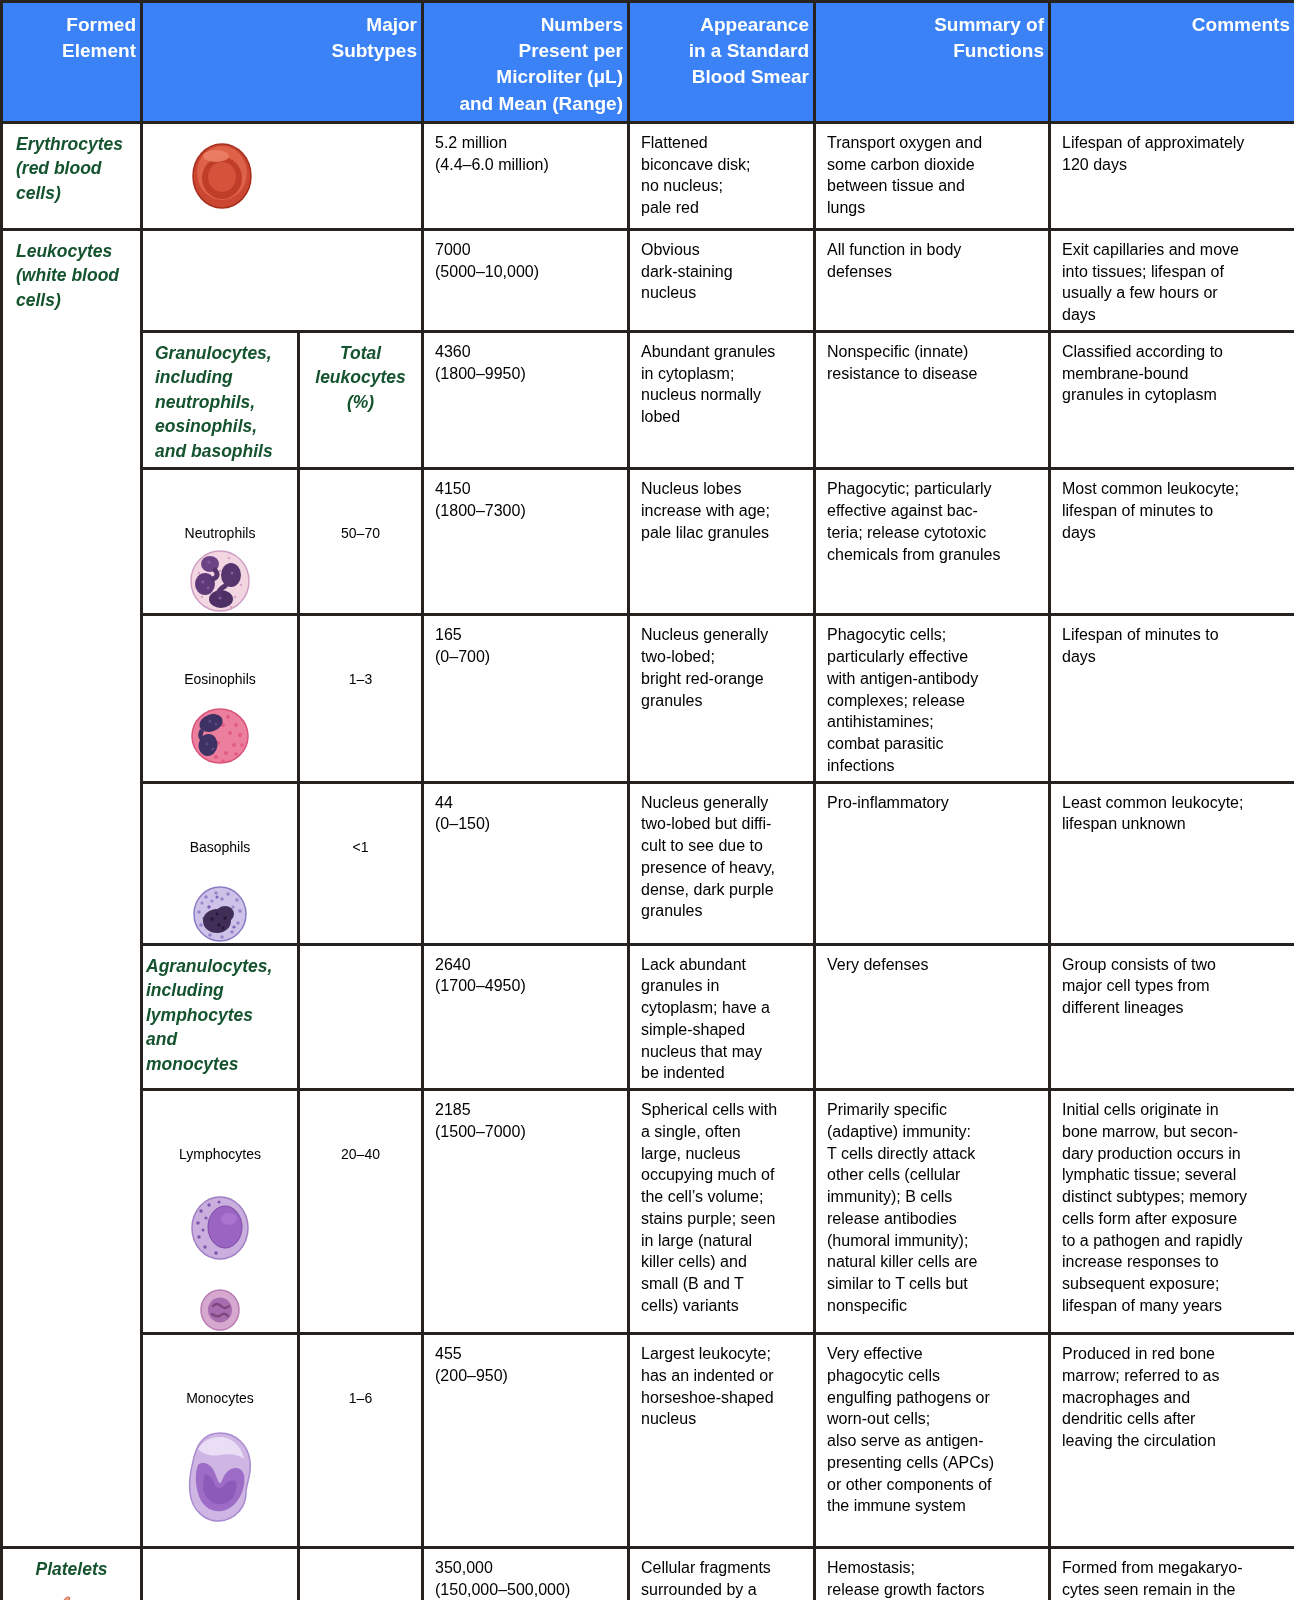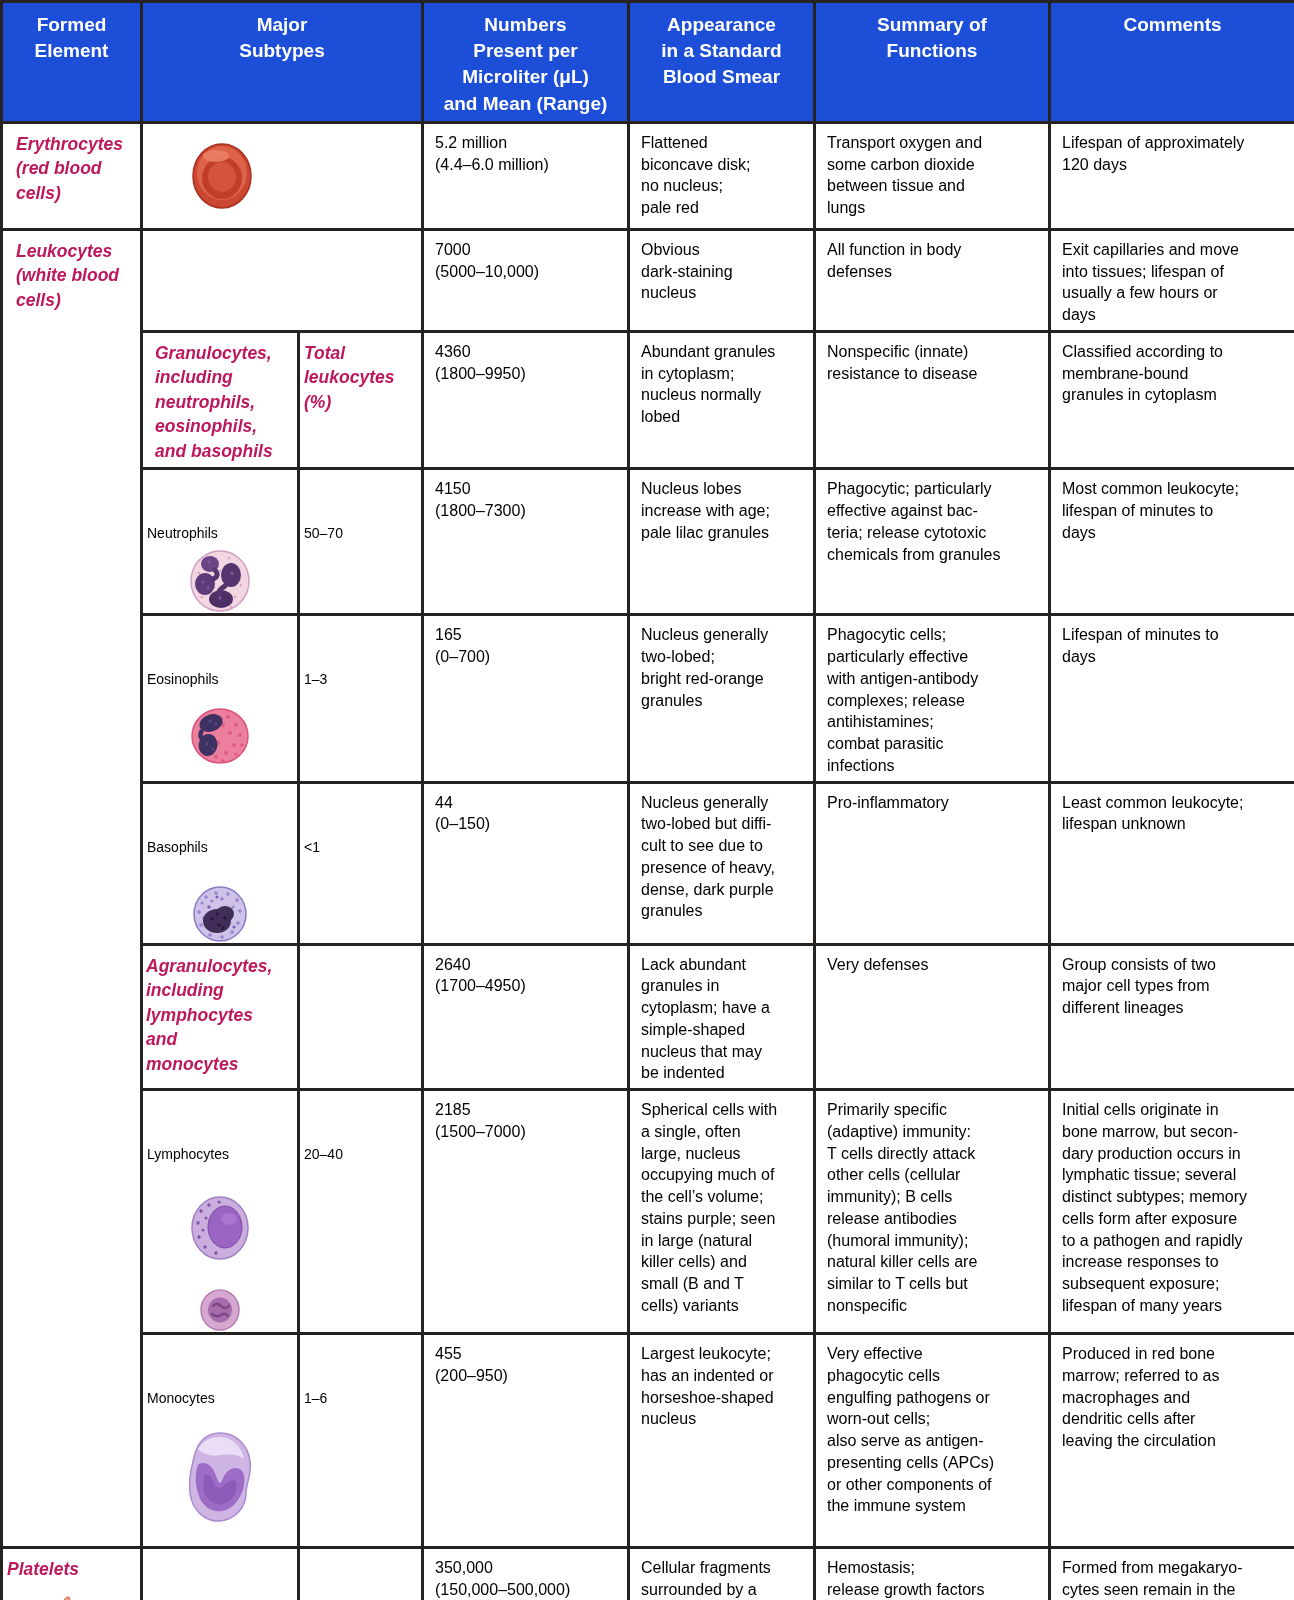--- a/index.html
+++ b/index.html
@@ -12,45 +12,45 @@
     width: 1294px;
   }
   table.blood th, table.blood td {
     border: 3px solid #262220;
     vertical-align: top;
     padding: 0;
     overflow: hidden;
     background: #ffffff;
   }
   table.blood th {
-    background: #1d4ed8;
+    background: #3b82f6;
     color: #ffffff;
     font-size: 19px;
     font-weight: bold;
     line-height: 1.38;
-    text-align: center;
+    text-align: right;
     padding: 9px 4px 4px 4px;
     white-space: pre-line;
   }
   .txt {
     font-size: 16px;
     line-height: 1.36;
     color: #000000;
     padding: 8px 8px 4px 11px;
     white-space: pre-line;
   }
   .blue {
-    color: #be185d;
+    color: #14532d;
     font-weight: bold;
     font-style: italic;
     font-size: 17.5px;
     line-height: 1.4;
   }
   .fe { padding: 8px 4px 4px 13px; }
-  .center { text-align: left; padding-left: 4px; padding-right: 4px; }
+  .center { text-align: center; padding-left: 4px; padding-right: 4px; }
   .name { font-size: 14px; margin-top: 46px; }
   .imgcol { display: flex; justify-content: center; }
   .hide-left { border-left-style: hidden; }
 </style>
 </head>
 <body>
 
 <table class="blood">
   <colgroup>
     <col style="width:140px">

